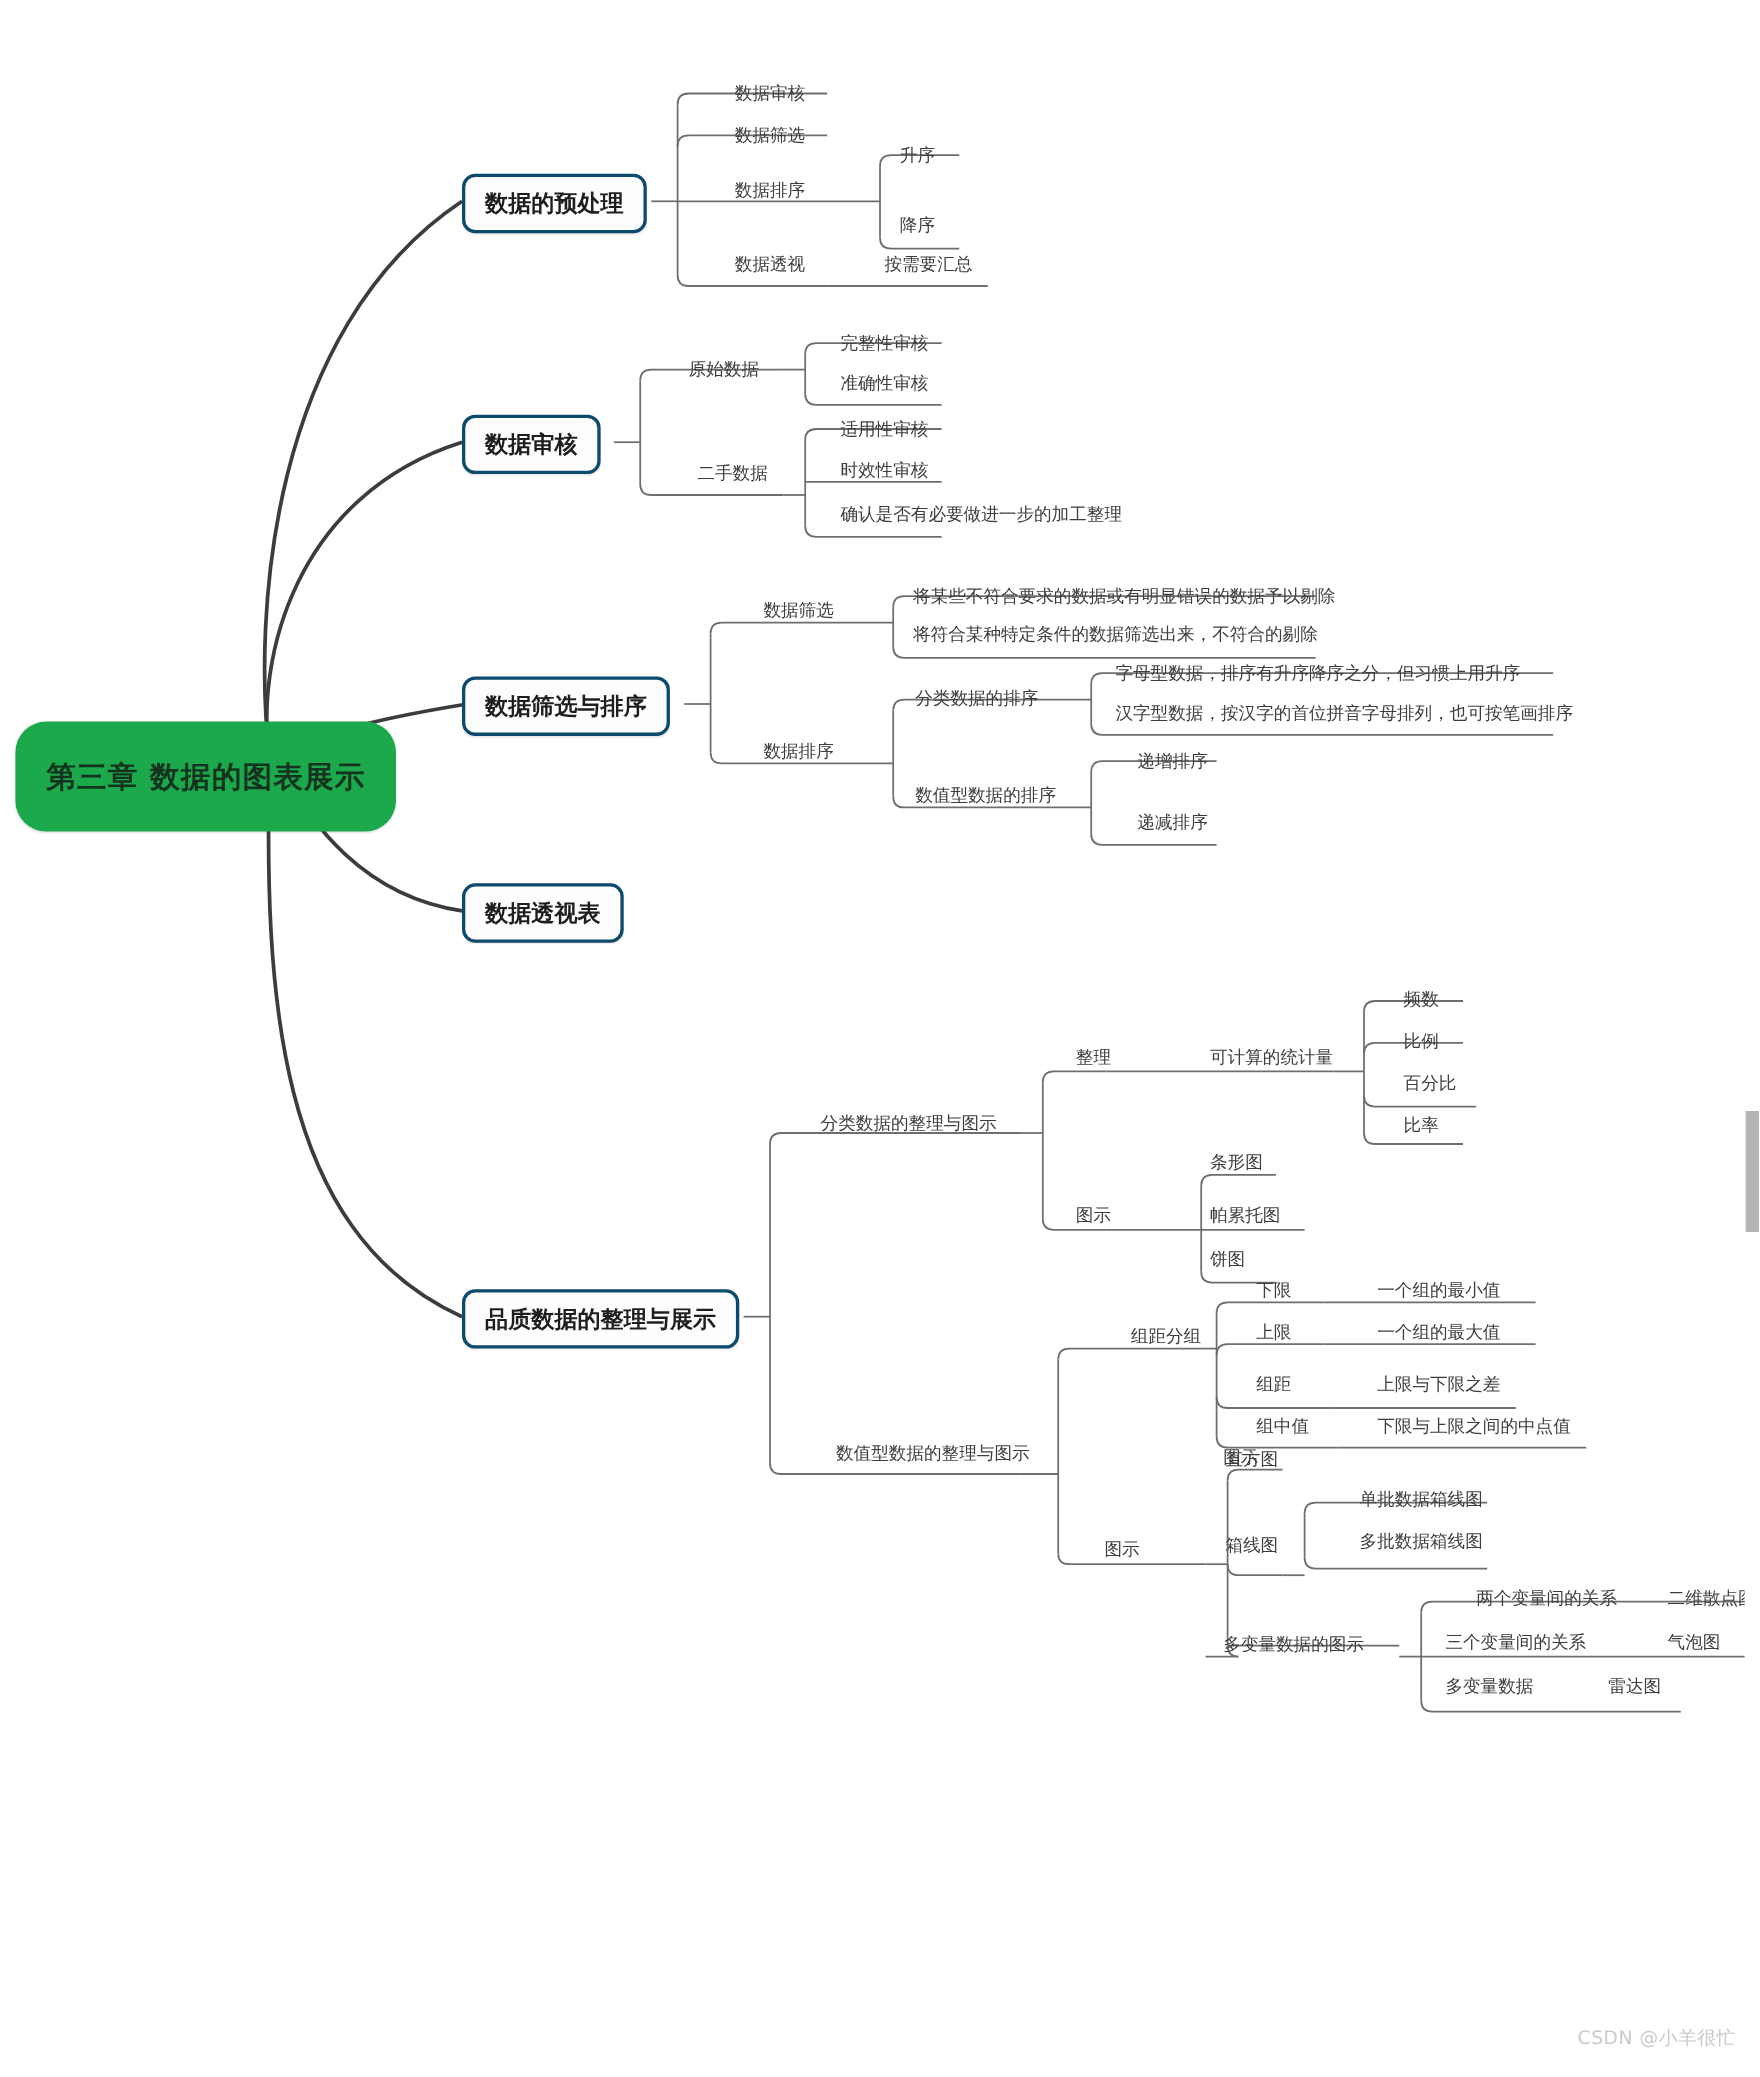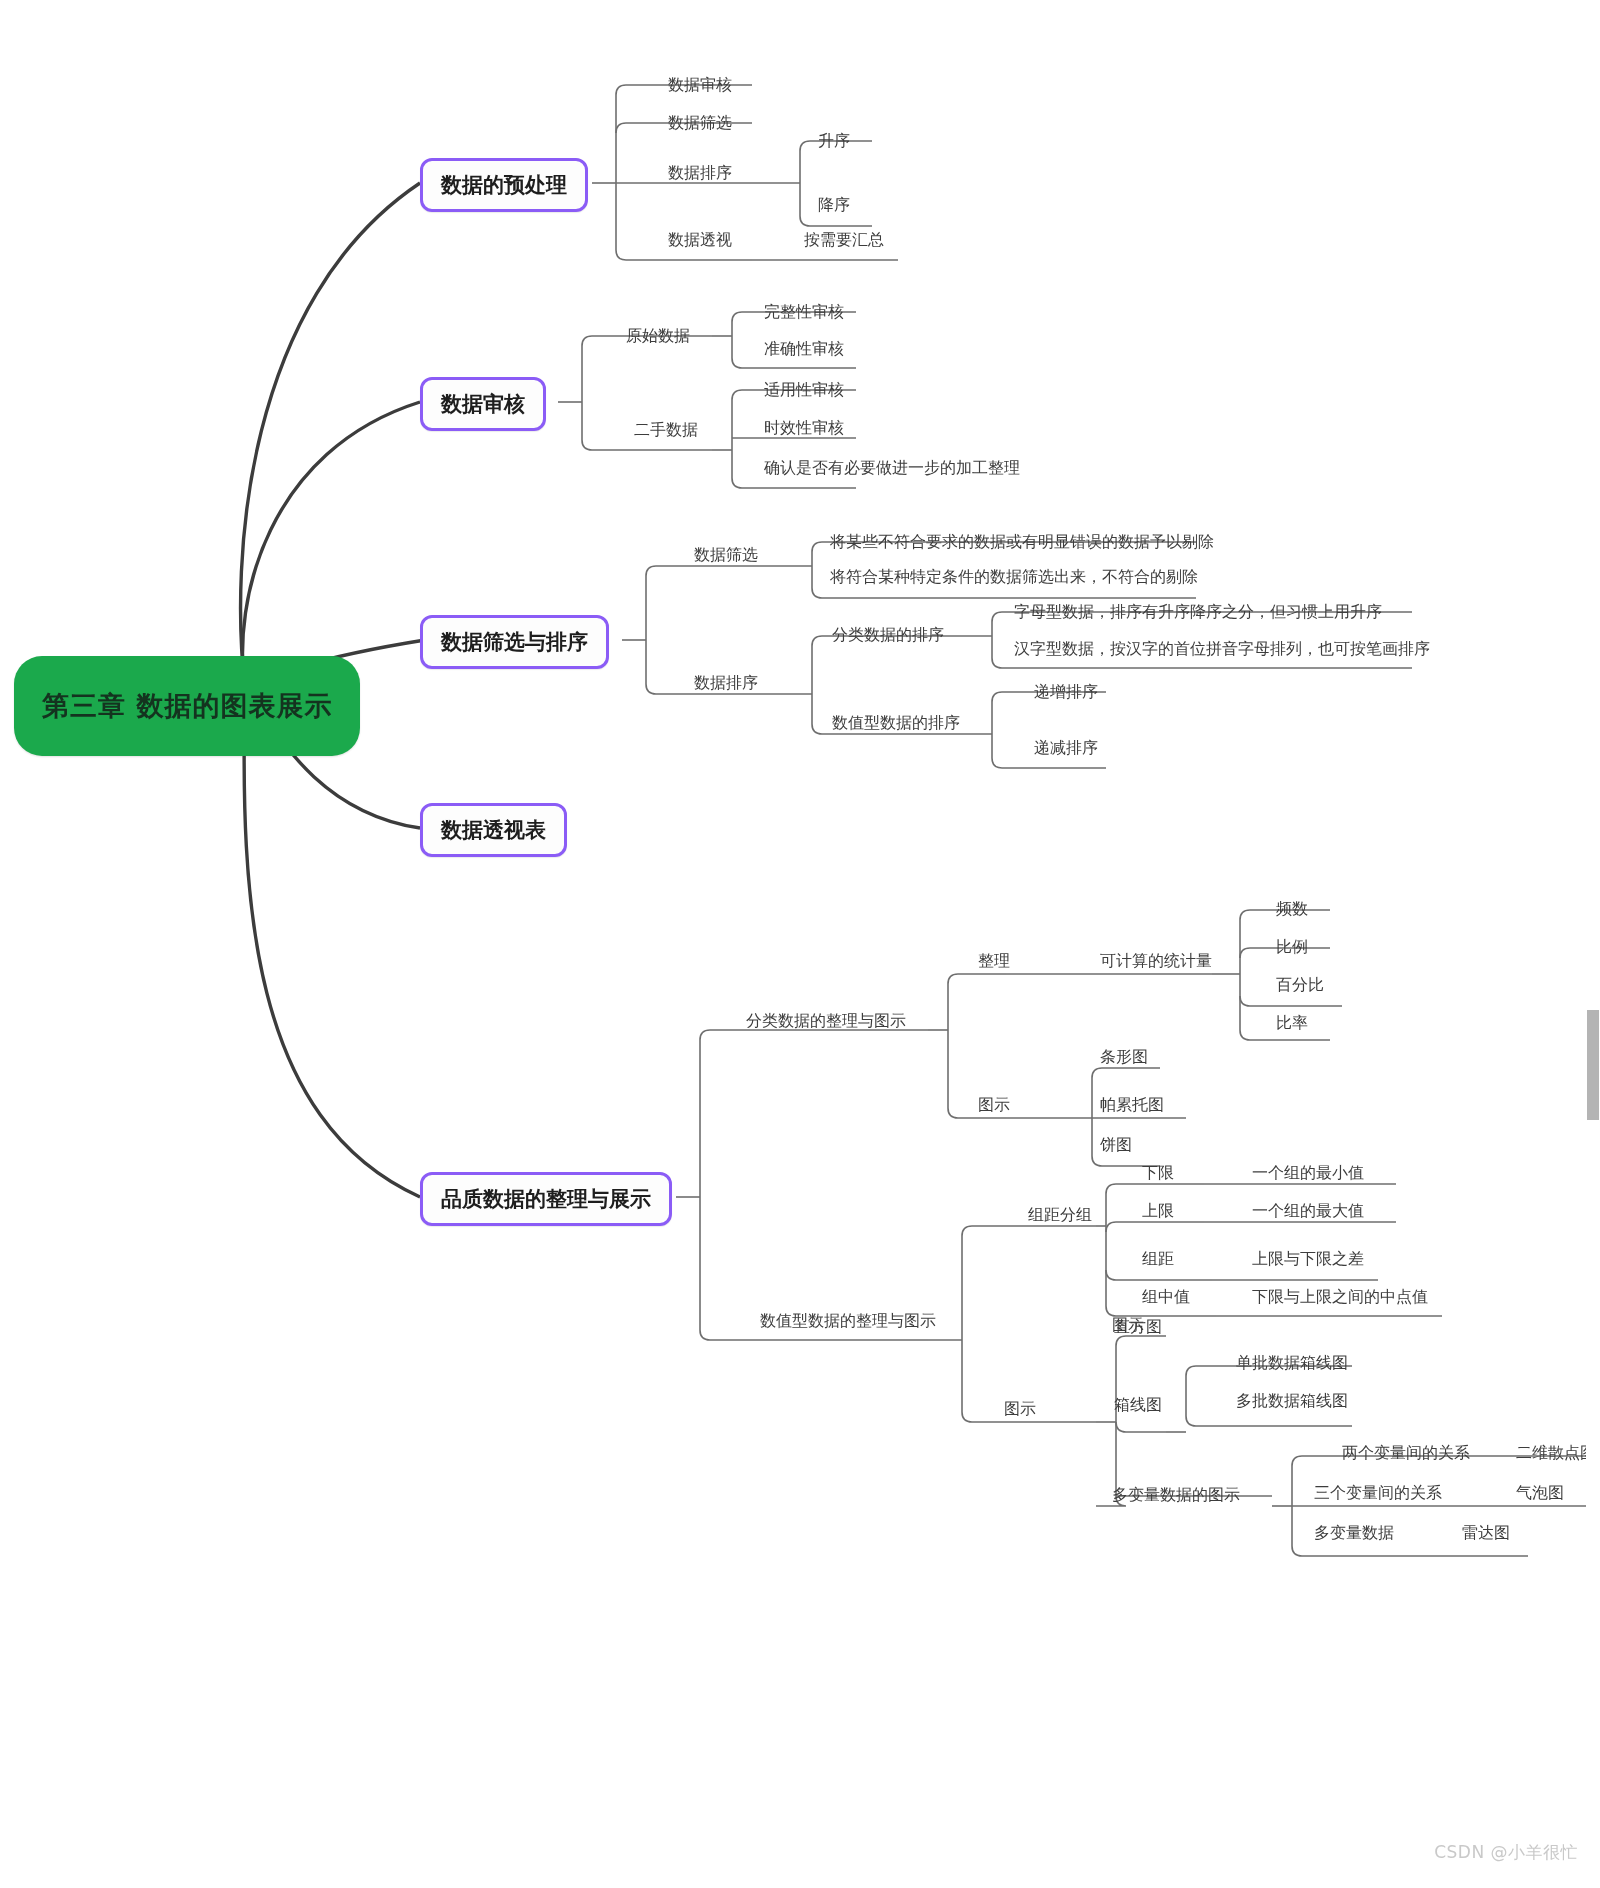--- a/index.html
+++ b/index.html
@@ -16,21 +16,21 @@
   .root{
     background:#1BA94C;color:#14331f;
     border-radius:28px;
     font-size:27px;font-weight:bold;
     padding:32px 28px;
     letter-spacing:1px;
     box-shadow:0 1px 2px rgba(0,0,0,.12);
   }
   .lvl1{
     background:#fdfdfd;color:#1e1e1e;
-    border:3px solid #8b5cf6;border-radius:12px;
+    border:3px solid #0c4a6e;border-radius:12px;
     font-size:21px;font-weight:bold;
     padding:10px 18px;
     box-shadow:0 1px 1px rgba(0,0,0,.08);
   }
   .leaf{
     color:#3d3d3d;font-size:16px;font-weight:normal;
     padding:0 4px 4px 4px;
     line-height:1.1;
   }
 

